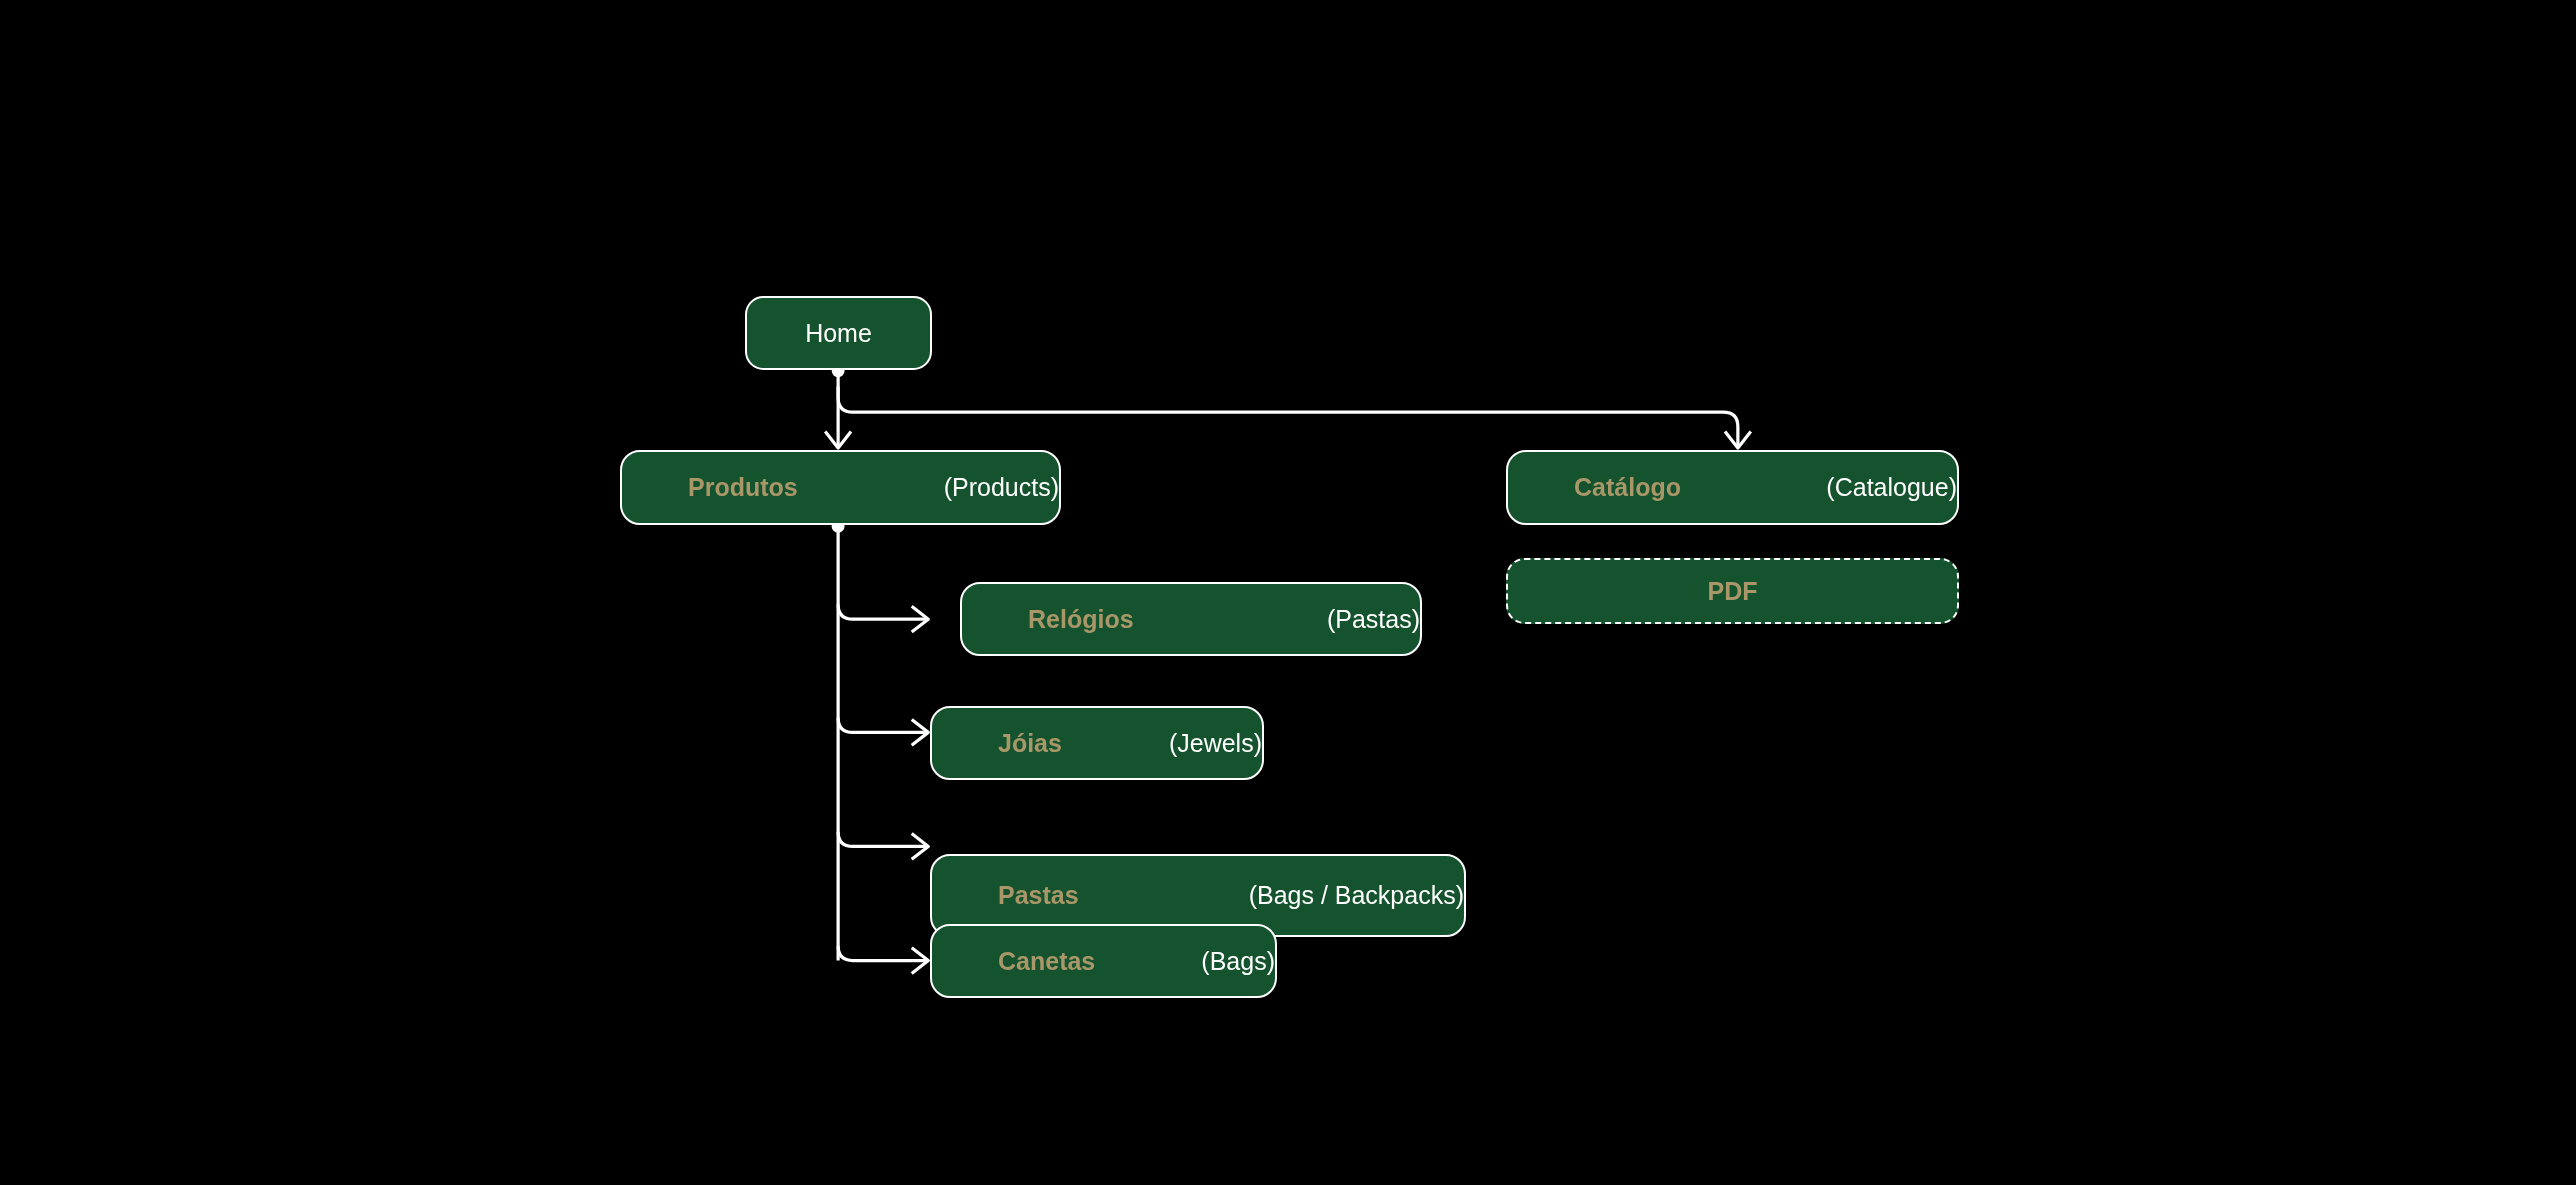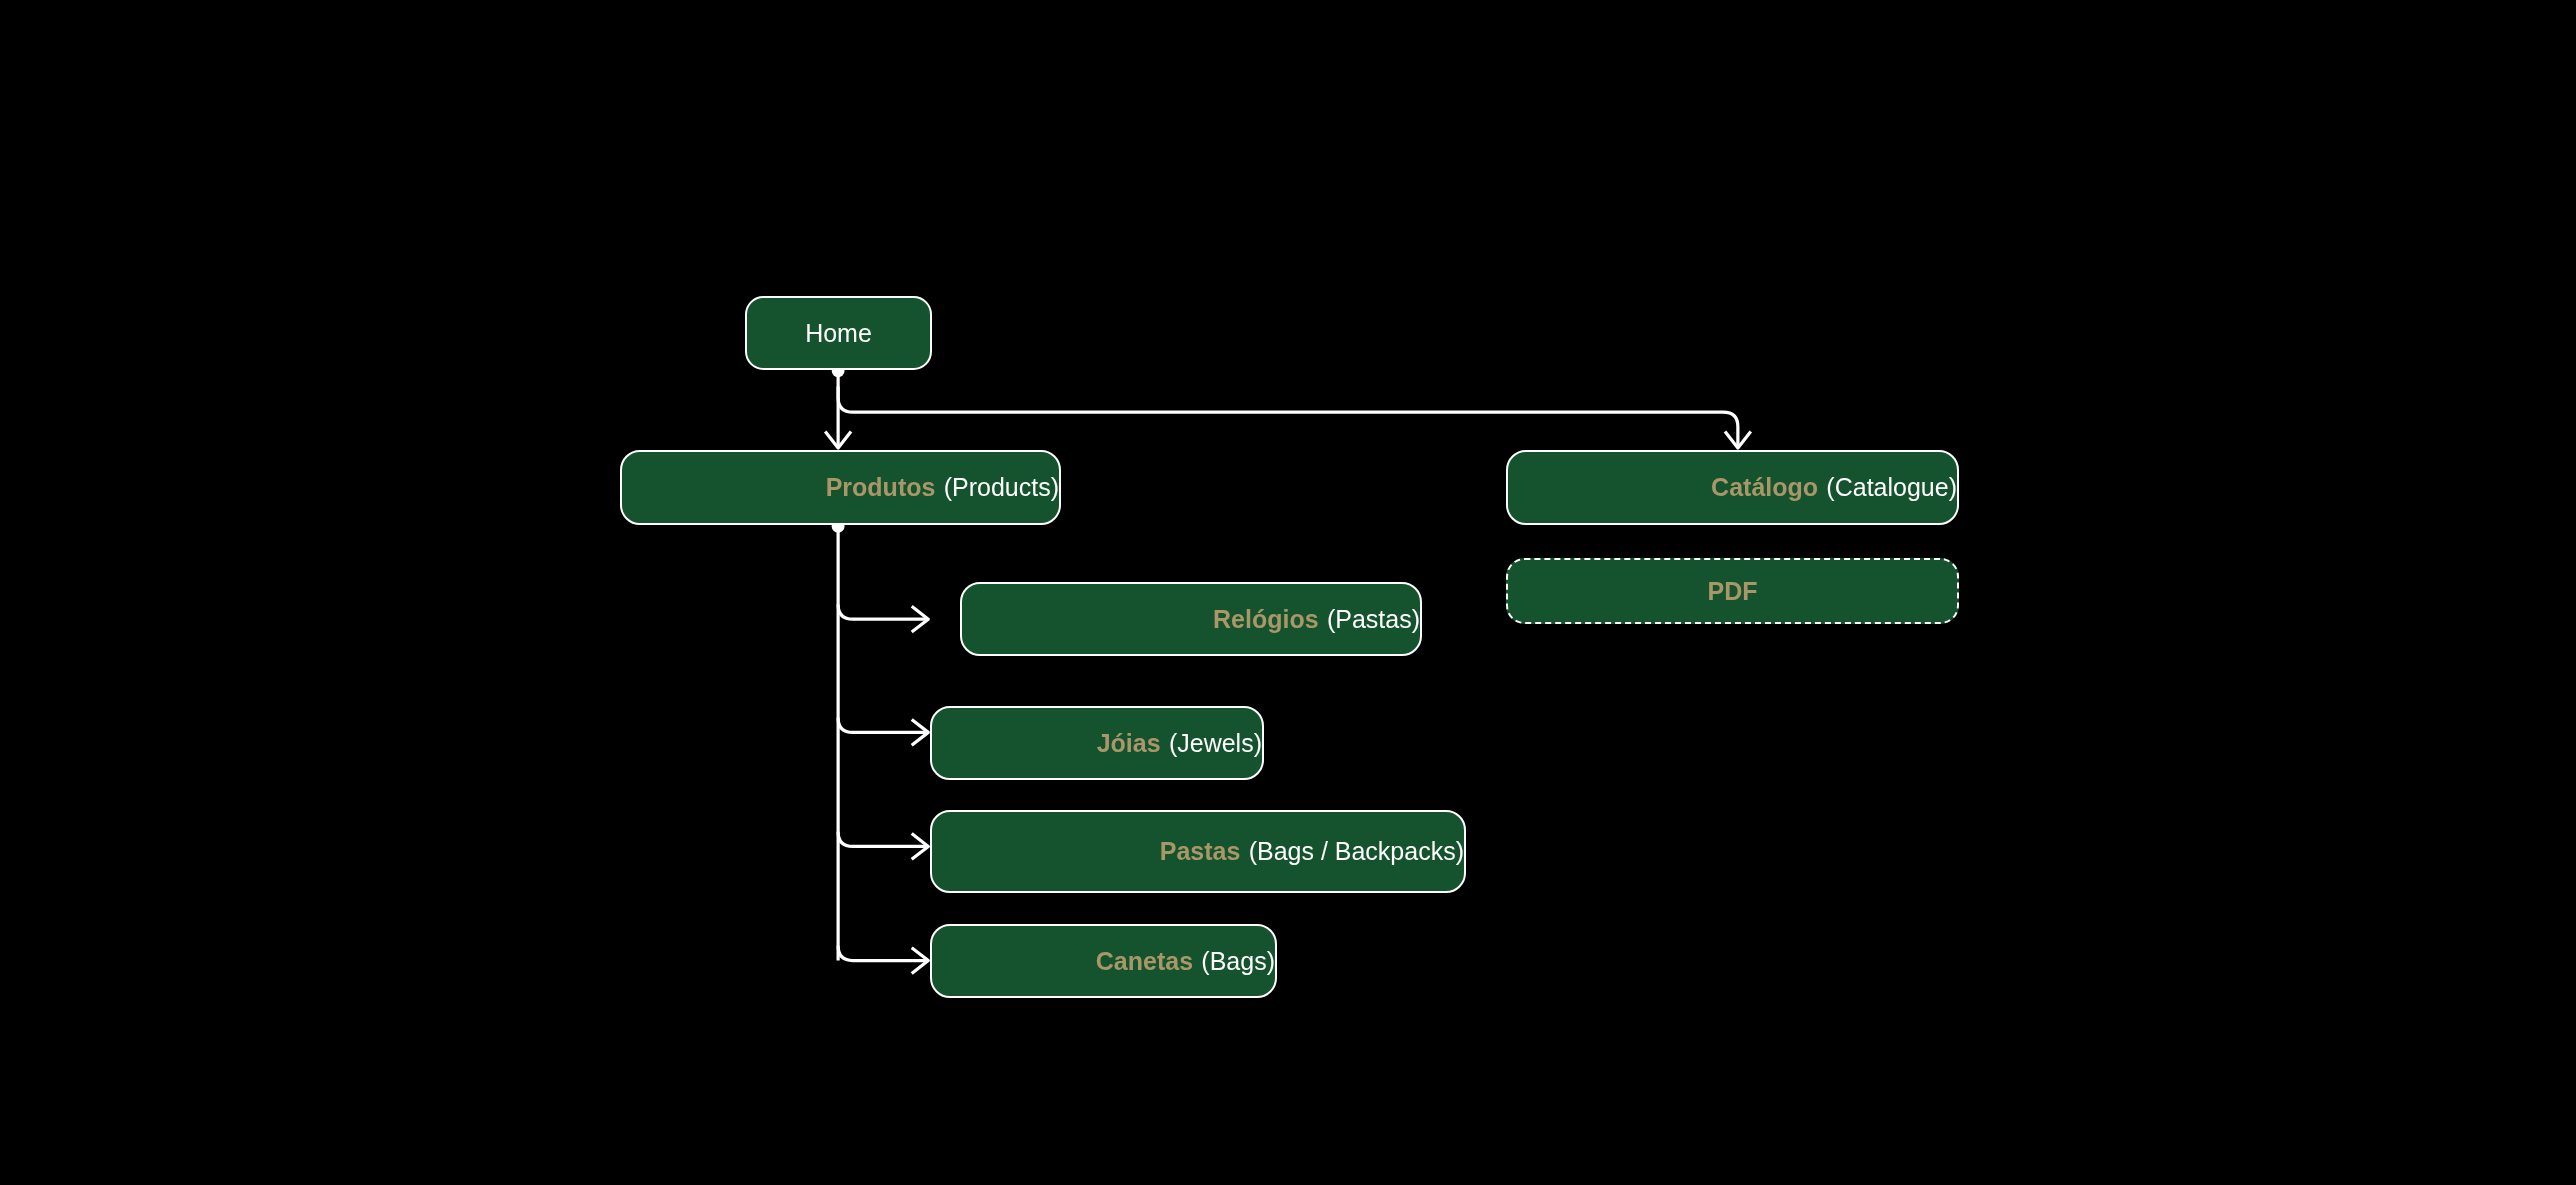--- a/index.html
+++ b/index.html
@@ -50,22 +50,22 @@
     box-sizing: border-box;
     display: flex;
     align-items: center;
     border: 2.8px solid #ffffff;
     border-radius: 20px;
     background: #14532d;
     white-space: nowrap;
     line-height: 1;
   }
   .node.align-left {
-    justify-content: flex-end;
-    padding-left: 43px;
+    justify-content: space-between;
+    padding-left: 66px;
   }
   .node.align-center {
     justify-content: center;
   }
   .node.dashed {
     border-style: dashed;
     border-width: 2.8px;
     border-radius: 18.4px;
   }
 
@@ -89,21 +89,21 @@
     margin-left: 0;
   }
 
   
   #node-home      { left: 745px;  top: 296px; width: 187px; height: 74px; border-radius: 18.4px; }
   #node-produtos  { left: 620px;  top: 450px; width: 441px; height: 75px; }
   #node-catalogo  { left: 1506px; top: 450px; width: 453px; height: 75px; }
   #node-pdf       { left: 1506px; top: 558px; width: 453px; height: 66px; }
   #node-relogios  { left: 960px; top: 582px; width: 462px; height: 74px; }
   #node-joias     { left: 930px; top: 696px; width: 334px; height: 74px; margin-top: 10px; }
-  #node-pastas    { left: 930px; top: 810px; width: 536px; height: 83px; }
+  #node-pastas    { left: 930px; top: 854px; width: 536px; height: 83px; }
   #node-canetas   { left: 930px; top: 924px; width: 347px; height: 74px; }
 </style>
 </head>
 <body>
 
 <div id="diagram-canvas">
 
 
   <svg id="connector-layer" viewBox="0 0 2800 1289" width="2576" height="1186" xmlns="http://www.w3.org/2000/svg">
     <g fill="none" stroke="#ffffff" stroke-width="3.5" stroke-linecap="butt" stroke-linejoin="round">

